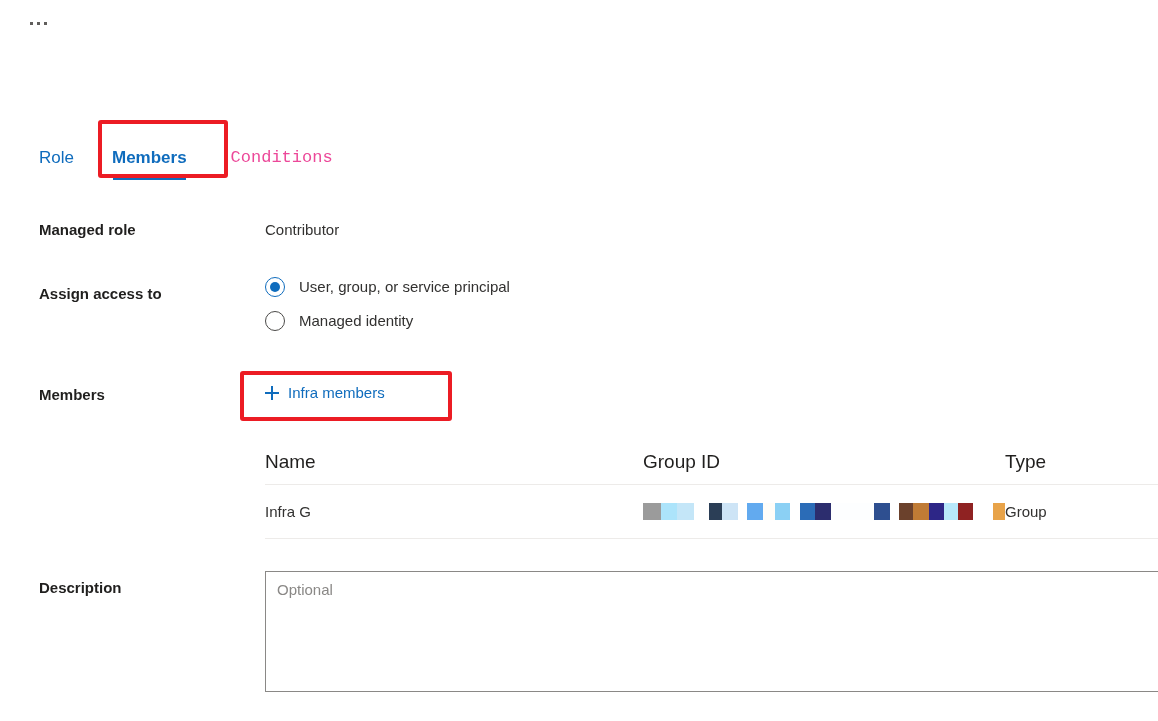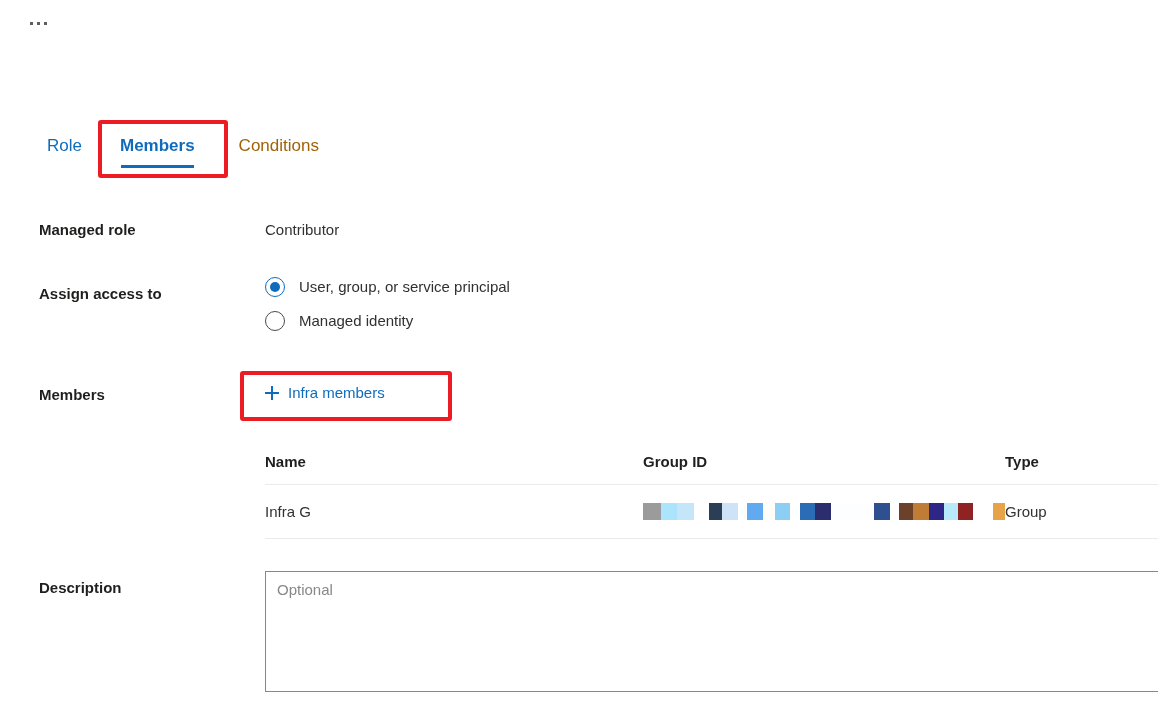--- a/index.html
+++ b/index.html
@@ -45,42 +45,42 @@
     width: 3px;
     height: 3px;
     background: #605e5c;
     border-radius: 0;
   }
 
   
   .tabs {
     position: absolute;
     left: 39px;
-    top: 132px;
+    top: 144px;
     display: flex;
     align-items: flex-end;
     gap: 0;
-    margin-left: 8px;
   }
   .tab {
     font-size: 17px;
     line-height: 24px;
     color: #0f6cbd;
     cursor: pointer;
     padding: 2px 0 10px 0;
     margin-right: 36px;
     position: relative;
     white-space: nowrap;
     background: none;
     border: none;
     font-family: inherit;
   }
   .tab.disabled {
-    color: #a16207;
+    color: #ec4899;
     cursor: default;
+    font-family: Liberation Mono, monospace;
   }
   .tab.active {
     color: #0f6cbd;
     font-weight: 600;
   }
   .tab.active::after {
     content: "";
     position: absolute;
     left: 1px;
     right: 1px;
@@ -222,22 +222,22 @@
     left: 265px;
     top: 452px;
     width: 900px;
   }
   .mt-head {
     display: flex;
     padding: 0 0 12px 0;
     border-bottom: 1px solid #edebe9;
   }
   .mt-head div {
-    font-size: 15px;
-    font-weight: 700;
+    font-size: 19px;
+    font-weight: 400;
     color: #201f1e;
     line-height: 20px;
   }
   .mt-row {
     display: flex;
     align-items: center;
     height: 53px;
     border-bottom: 1px solid #edebe9;
   }
   .mt-row > div {

